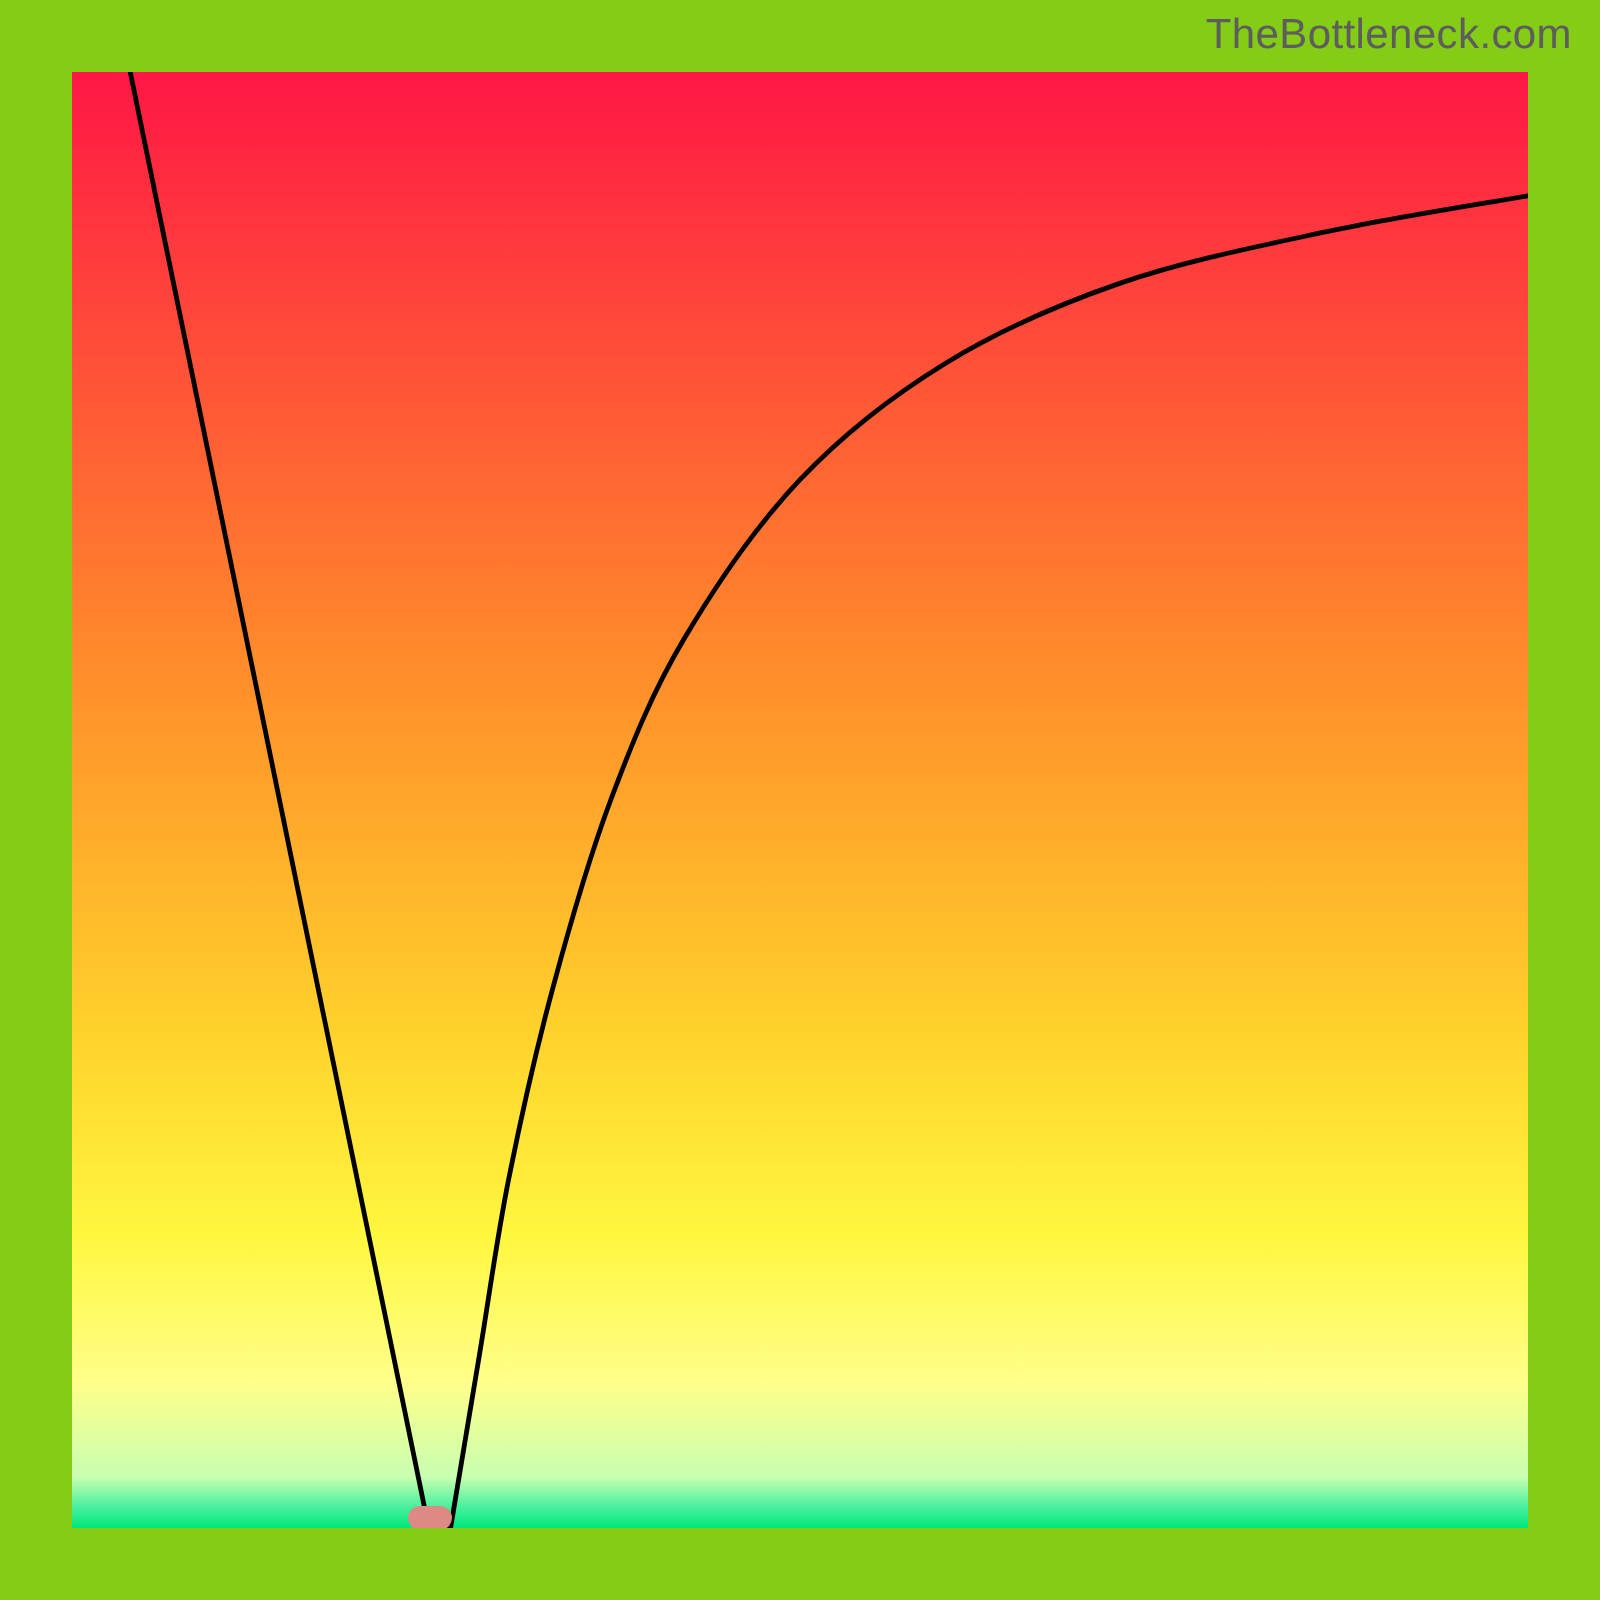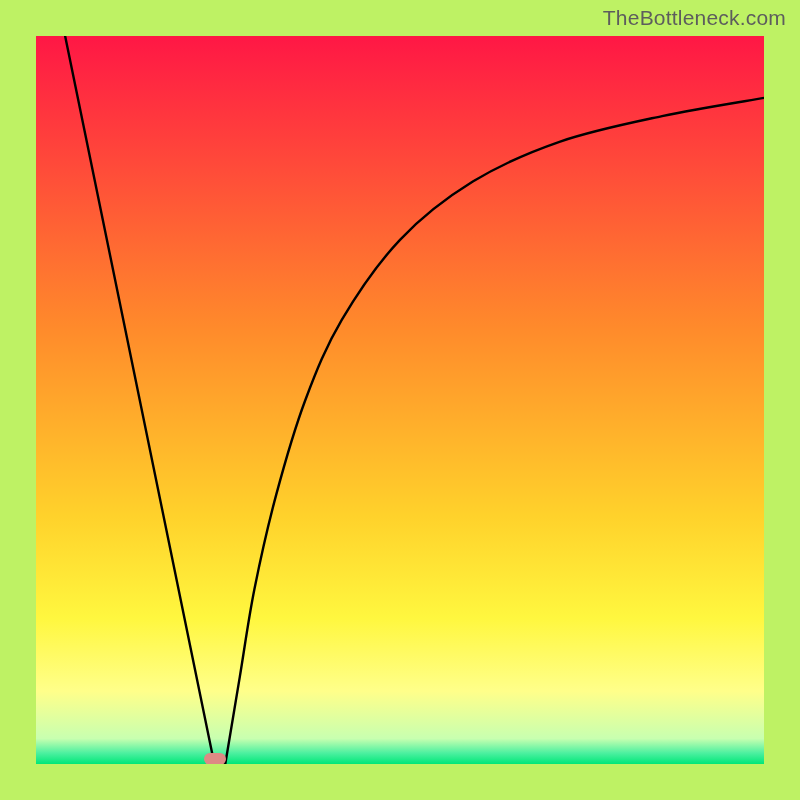--- a/index.html
+++ b/index.html
@@ -7,21 +7,21 @@
     padding: 0;
     width: 800px;
     height: 800px;
     background: #000;
     font-family: Arial, Helvetica, sans-serif;
   }
   .frame {
     position: relative;
     width: 800px;
     height: 800px;
-    background: #bef264;
+    background: #84cc16;
   }
   .plot {
     position: absolute;
     left: 36px;
     top: 36px;
     width: 728px;
     height: 728px;
     overflow: hidden;
   }
   .plot svg {

